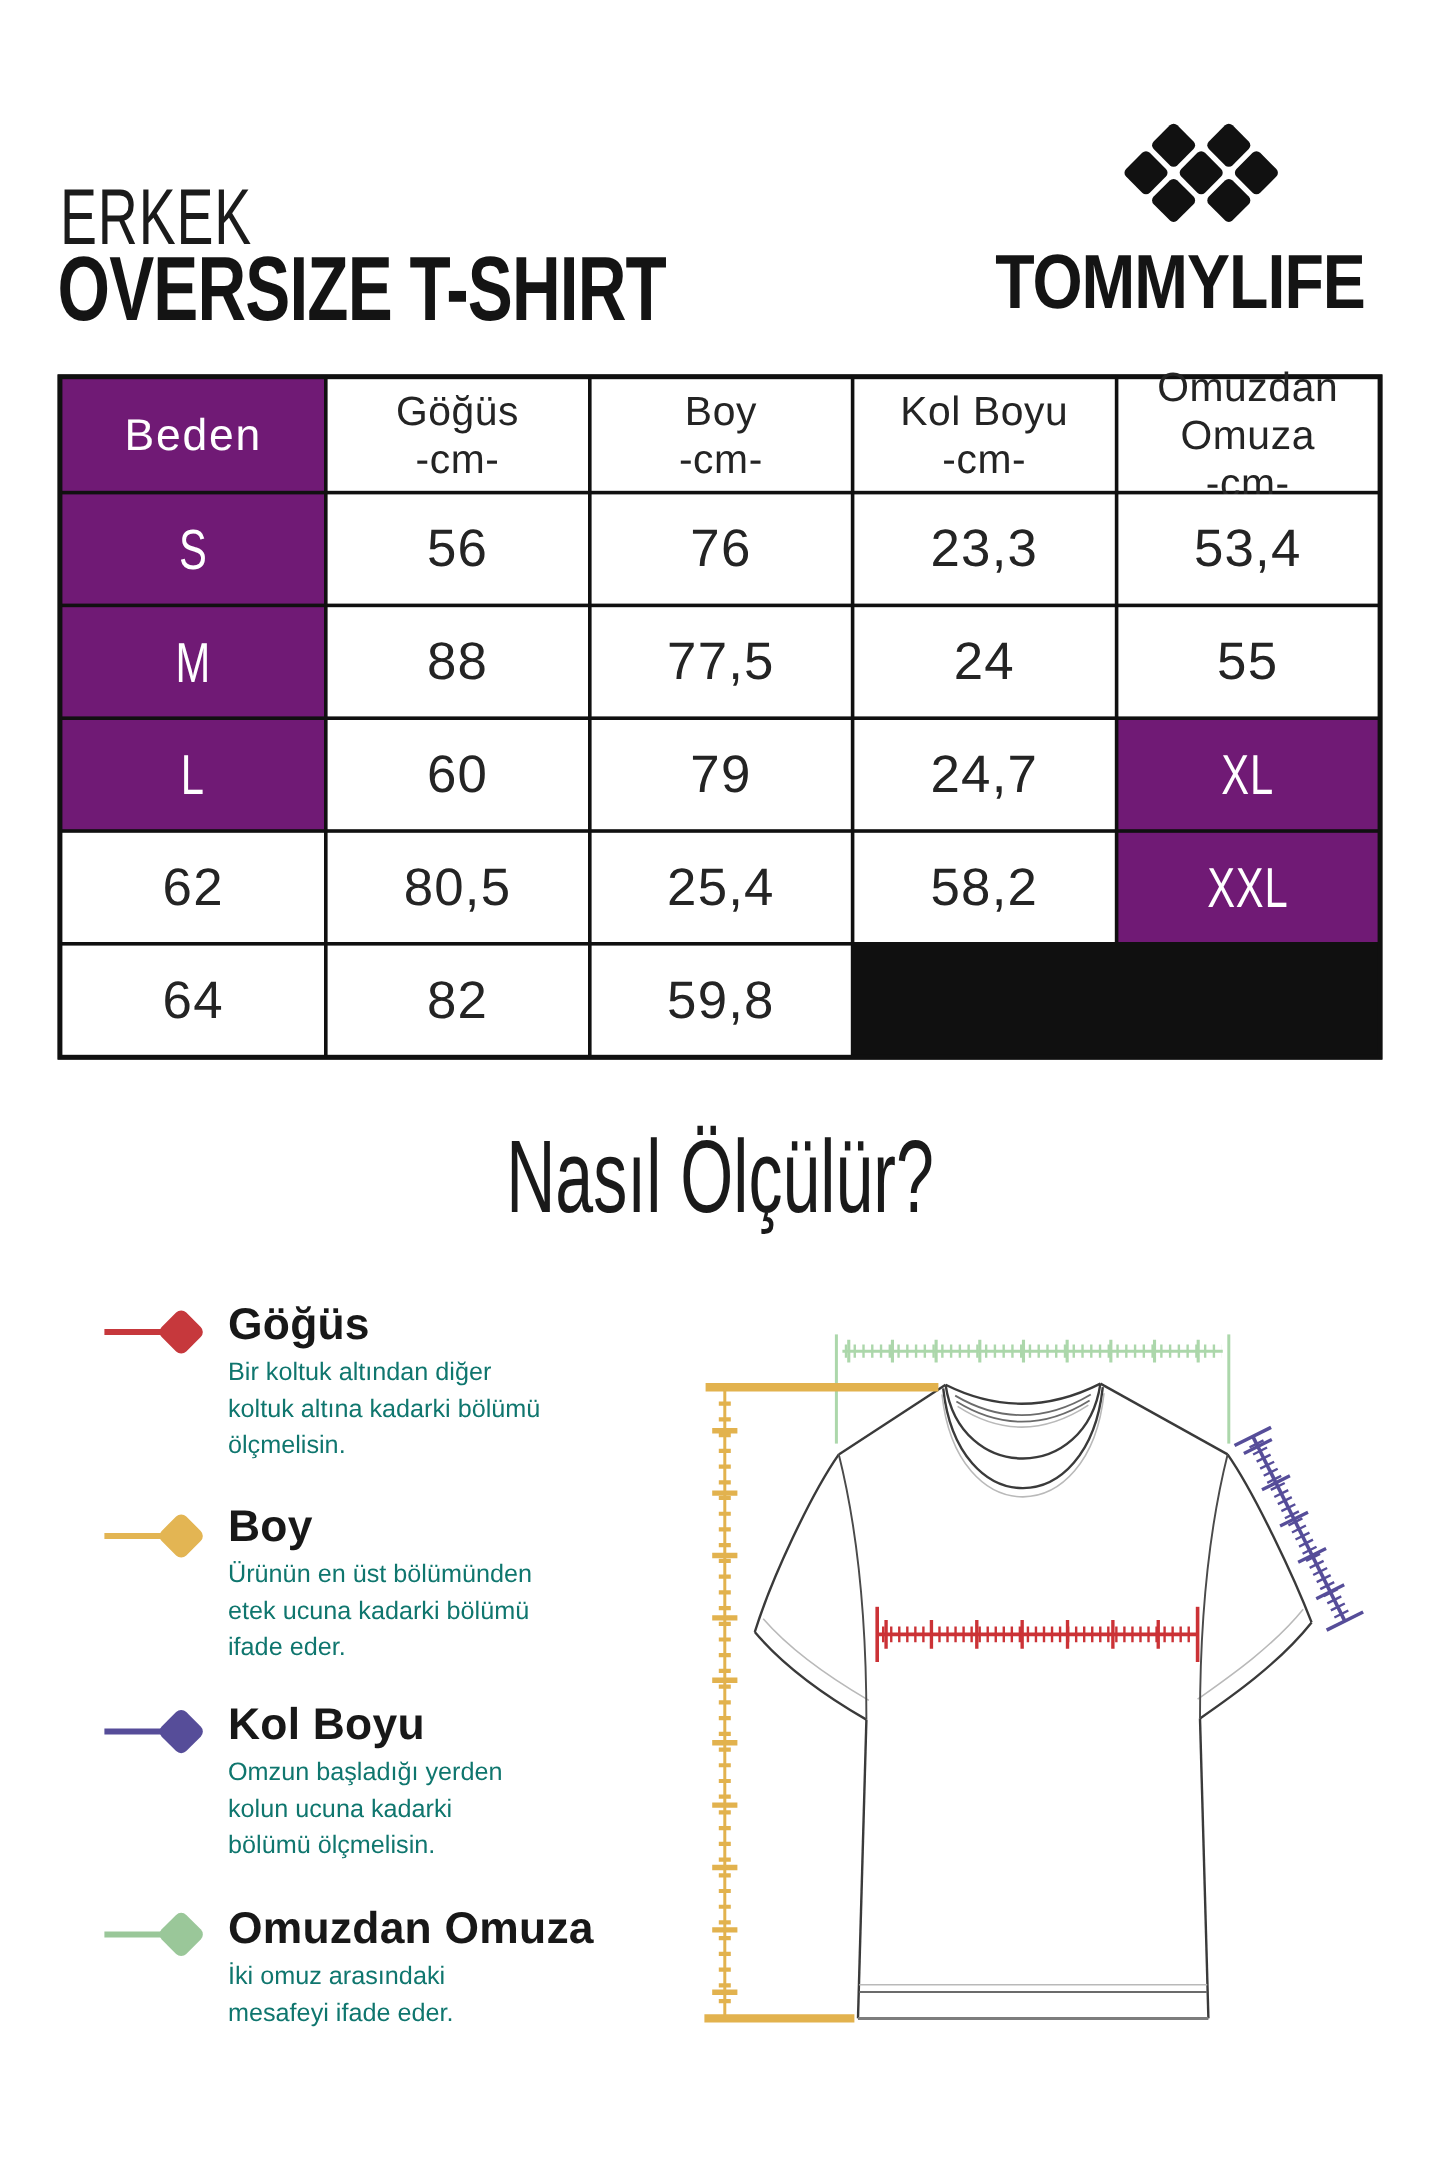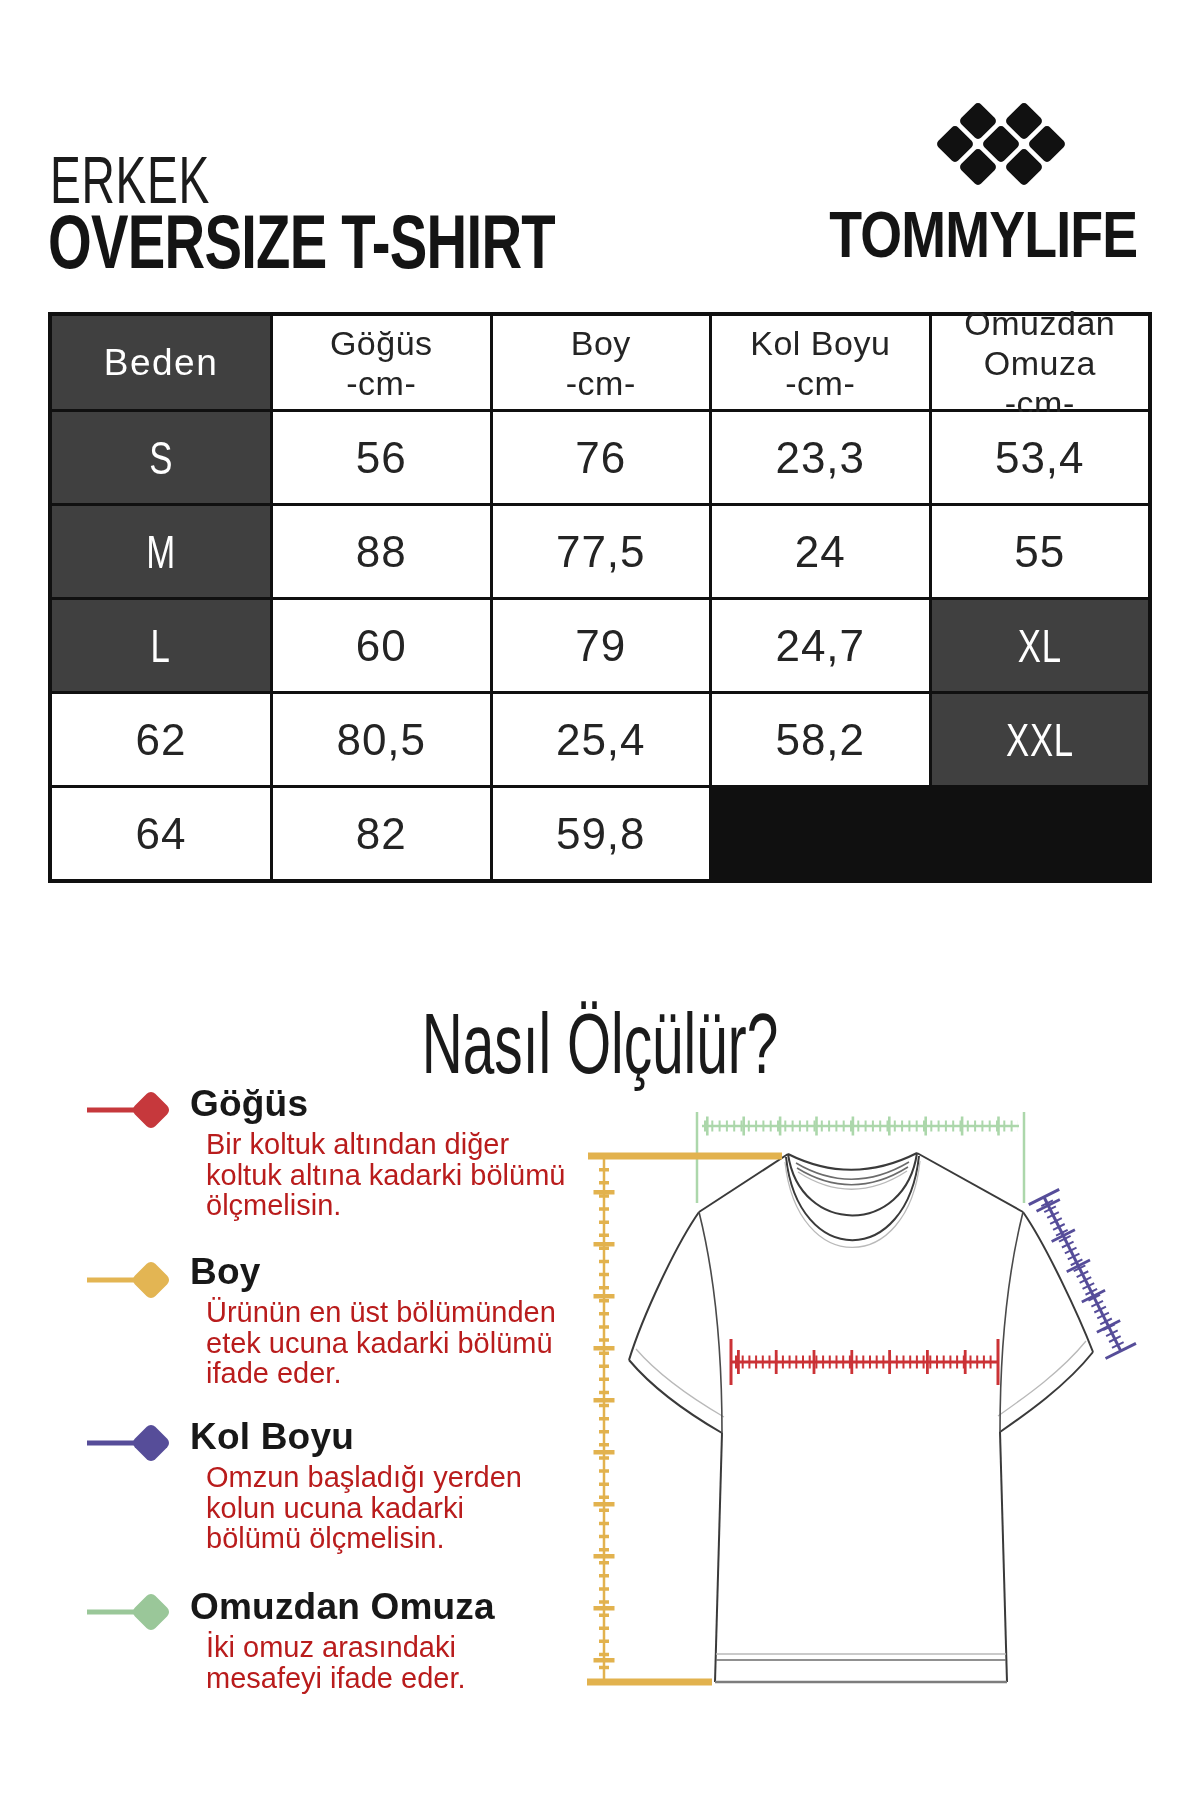--- a/index.html
+++ b/index.html
@@ -27,36 +27,36 @@
     left:48px;top:312px;width:1104px;height:571px;box-sizing:border-box;
     border:4px solid #101010;background:#101010;display:grid;
     grid-template-columns:218px 1fr 1fr 1fr 1fr;
     grid-template-rows:93px 1fr 1fr 1fr 1fr 1fr;gap:3px;
   }
   .cell{
     background:#ffffff;display:flex;align-items:center;justify-content:center;
     text-align:center;font-size:34px;color:#242424;letter-spacing:0.5px;
     white-space:pre-line;line-height:40px;
   }
-  .cell.dark{background:#404040;color:#ffffff;}
+  .cell.dark{background:#701a75;color:#ffffff;}
   .cell.value{font-size:44px;letter-spacing:1px;}
   .cell.beden{font-size:37px;letter-spacing:1.5px;}
   .size-label{
     display:inline-block;font-size:47px;font-weight:400;letter-spacing:1px;
     transform:scaleX(0.74);transform-origin:center center;
   }
   
   .howto-title{
-    left:0;top:994px;width:1200px;text-align:center;font-size:86px;font-weight:300;
+    left:0;top:932px;width:1200px;text-align:center;font-size:86px;font-weight:300;
     color:#1a1a1a;white-space:nowrap;
   }
   .howto-title .inner{display:inline-block;transform:scaleX(0.66);transform-origin:center top;}
   .legend-item-text{width:440px;}
   .legend-head{font-size:37px;font-weight:700;color:#181818;line-height:44px;letter-spacing:0.2px;}
-  .legend-desc{font-size:29px;color:#b91c1c;line-height:30.5px;white-space:pre-line;margin-top:3px;margin-left:16px;}
+  .legend-desc{font-size:21px;color:#0f766e;line-height:30.5px;white-space:pre-line;margin-top:3px;}
   
   .outline{stroke:#3a3a3a;stroke-width:2;fill:none;}
   .seam{stroke:#4a4a4a;stroke-width:1.6;fill:none;}
   .stitch{stroke:#b9b9b9;stroke-width:1.3;fill:none;}
   .stitch2{stroke:#6b6b6b;stroke-width:1.5;fill:none;}
   .hemline{stroke:#7d7d7d;stroke-width:2.5;fill:none;}
   .rg{stroke:#ACD7AB;}
   .ry{stroke:#E2B24E;}
   .rr{stroke:#CB3236;}
   .rp{stroke:#564D99;}

